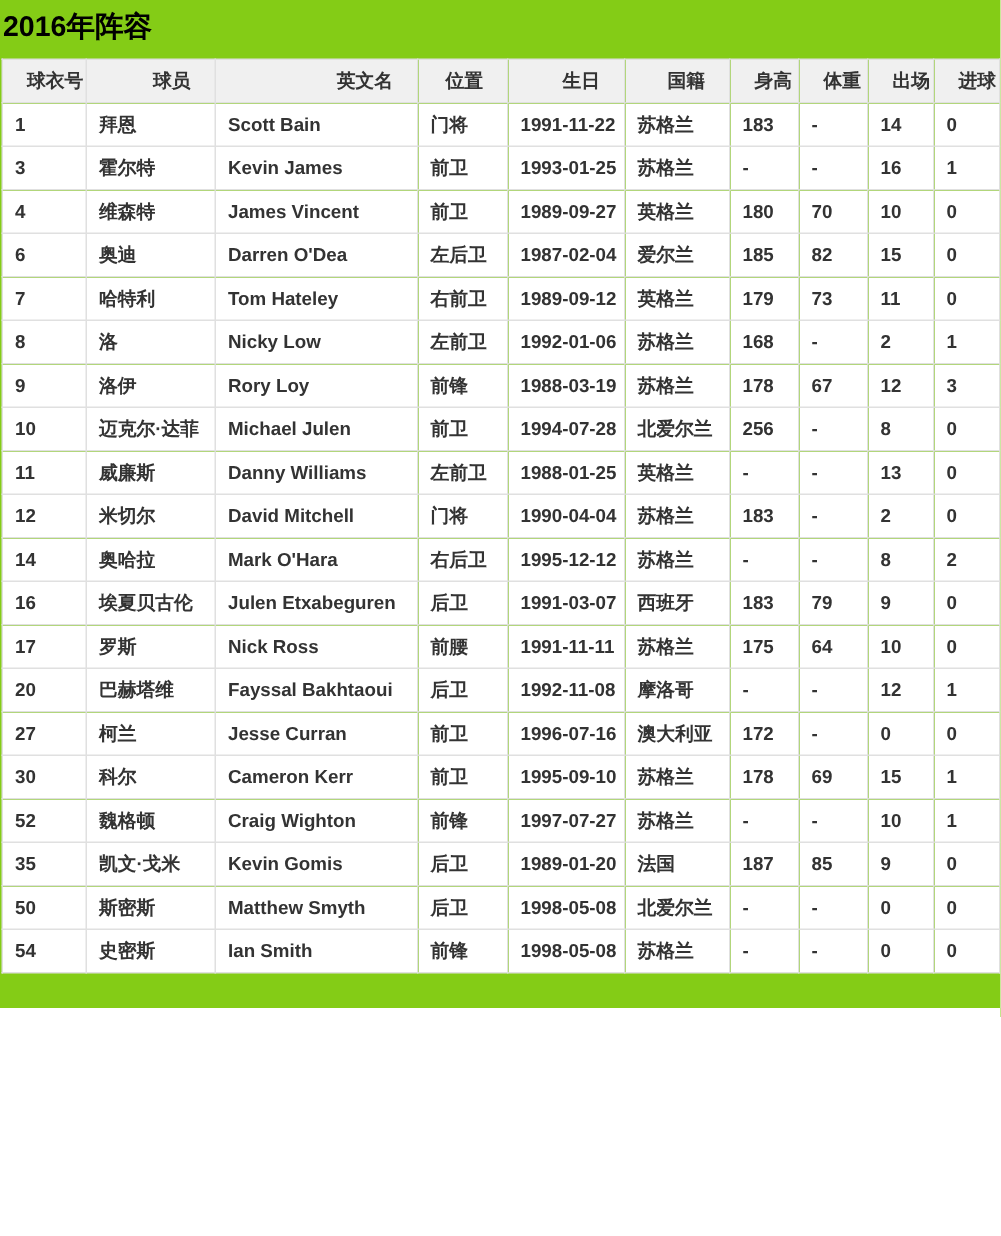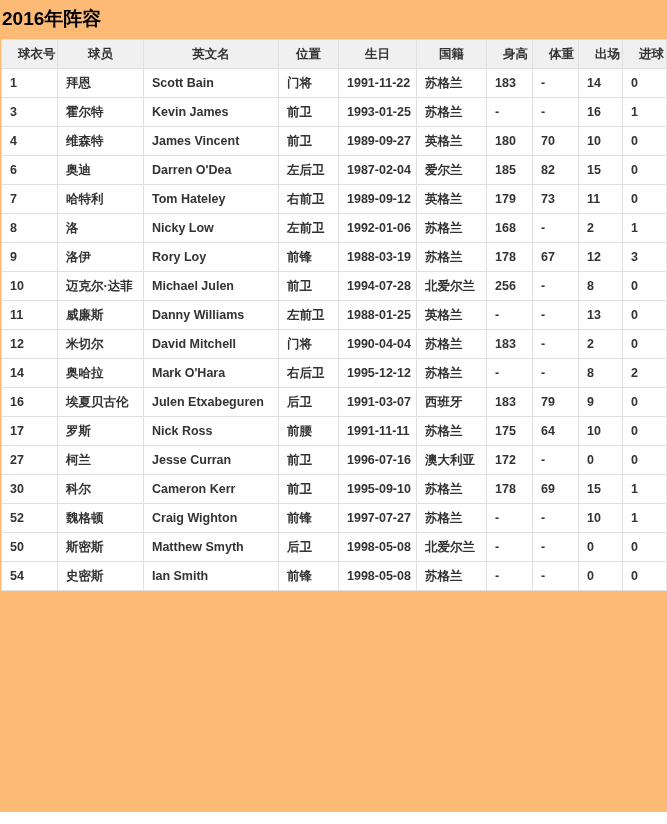--- a/index.html
+++ b/index.html
@@ -4,22 +4,22 @@
 <style>
   html, body {
     margin: 0;
     padding: 0;
     background: #ffffff;
     width: 667px;
     font-family: "Liberation Sans", "DejaVu Sans", sans-serif;
   }
   .page {
     width: 667px;
-    height: 812px;
-    background: #fdba74;
+    height: 672px;
+    background: #84cc16;
     overflow: hidden;
   }
   .page-title {
     font-size: 19px;
     font-weight: bold;
     color: #000000;
     margin: 0;
     padding: 7px 0 9px 2px;
     line-height: 23px;
   }
@@ -36,21 +36,21 @@
     color: #333333;
     height: 28px;
     line-height: 28px;
     padding: 0 4px 0 8px;
     white-space: nowrap;
     overflow: hidden;
     vertical-align: middle;
   }
   table.squad th {
     background: #f0f0f0;
-    text-align: center;
+    text-align: right;
     padding: 0 16px;
   }
   table.squad td {
     background: #ffffff;
     text-align: left;
   }
   col.c1  { width: 56px; }
   col.c2  { width: 86px; }
   col.c3  { width: 135px; }
   col.c4  { width: 60px; }
@@ -245,20 +245,32 @@
           <td>Nick Ross</td>
           <td>前腰</td>
           <td>1991-11-11</td>
           <td>苏格兰</td>
           <td>175</td>
           <td>64</td>
           <td>10</td>
           <td>0</td>
         </tr>
         <tr>
+          <td>20</td>
+          <td>巴赫塔维</td>
+          <td>Fayssal Bakhtaoui</td>
+          <td>后卫</td>
+          <td>1992-11-08</td>
+          <td>摩洛哥</td>
+          <td>-</td>
+          <td>-</td>
+          <td>12</td>
+          <td>1</td>
+        </tr>
+        <tr>
           <td>27</td>
           <td>柯兰</td>
           <td>Jesse Curran</td>
           <td>前卫</td>
           <td>1996-07-16</td>
           <td>澳大利亚</td>
           <td>172</td>
           <td>-</td>
           <td>0</td>
           <td>0</td>
@@ -279,20 +291,32 @@
           <td>52</td>
           <td>魏格顿</td>
           <td>Craig Wighton</td>
           <td>前锋</td>
           <td>1997-07-27</td>
           <td>苏格兰</td>
           <td>-</td>
           <td>-</td>
           <td>10</td>
           <td>1</td>
+        </tr>
+        <tr>
+          <td>35</td>
+          <td>凯文·戈米</td>
+          <td>Kevin Gomis</td>
+          <td>后卫</td>
+          <td>1989-01-20</td>
+          <td>法国</td>
+          <td>187</td>
+          <td>85</td>
+          <td>9</td>
+          <td>0</td>
         </tr>
         <tr>
           <td>50</td>
           <td>斯密斯</td>
           <td>Matthew Smyth</td>
           <td>后卫</td>
           <td>1998-05-08</td>
           <td>北爱尔兰</td>
           <td>-</td>
           <td>-</td>

